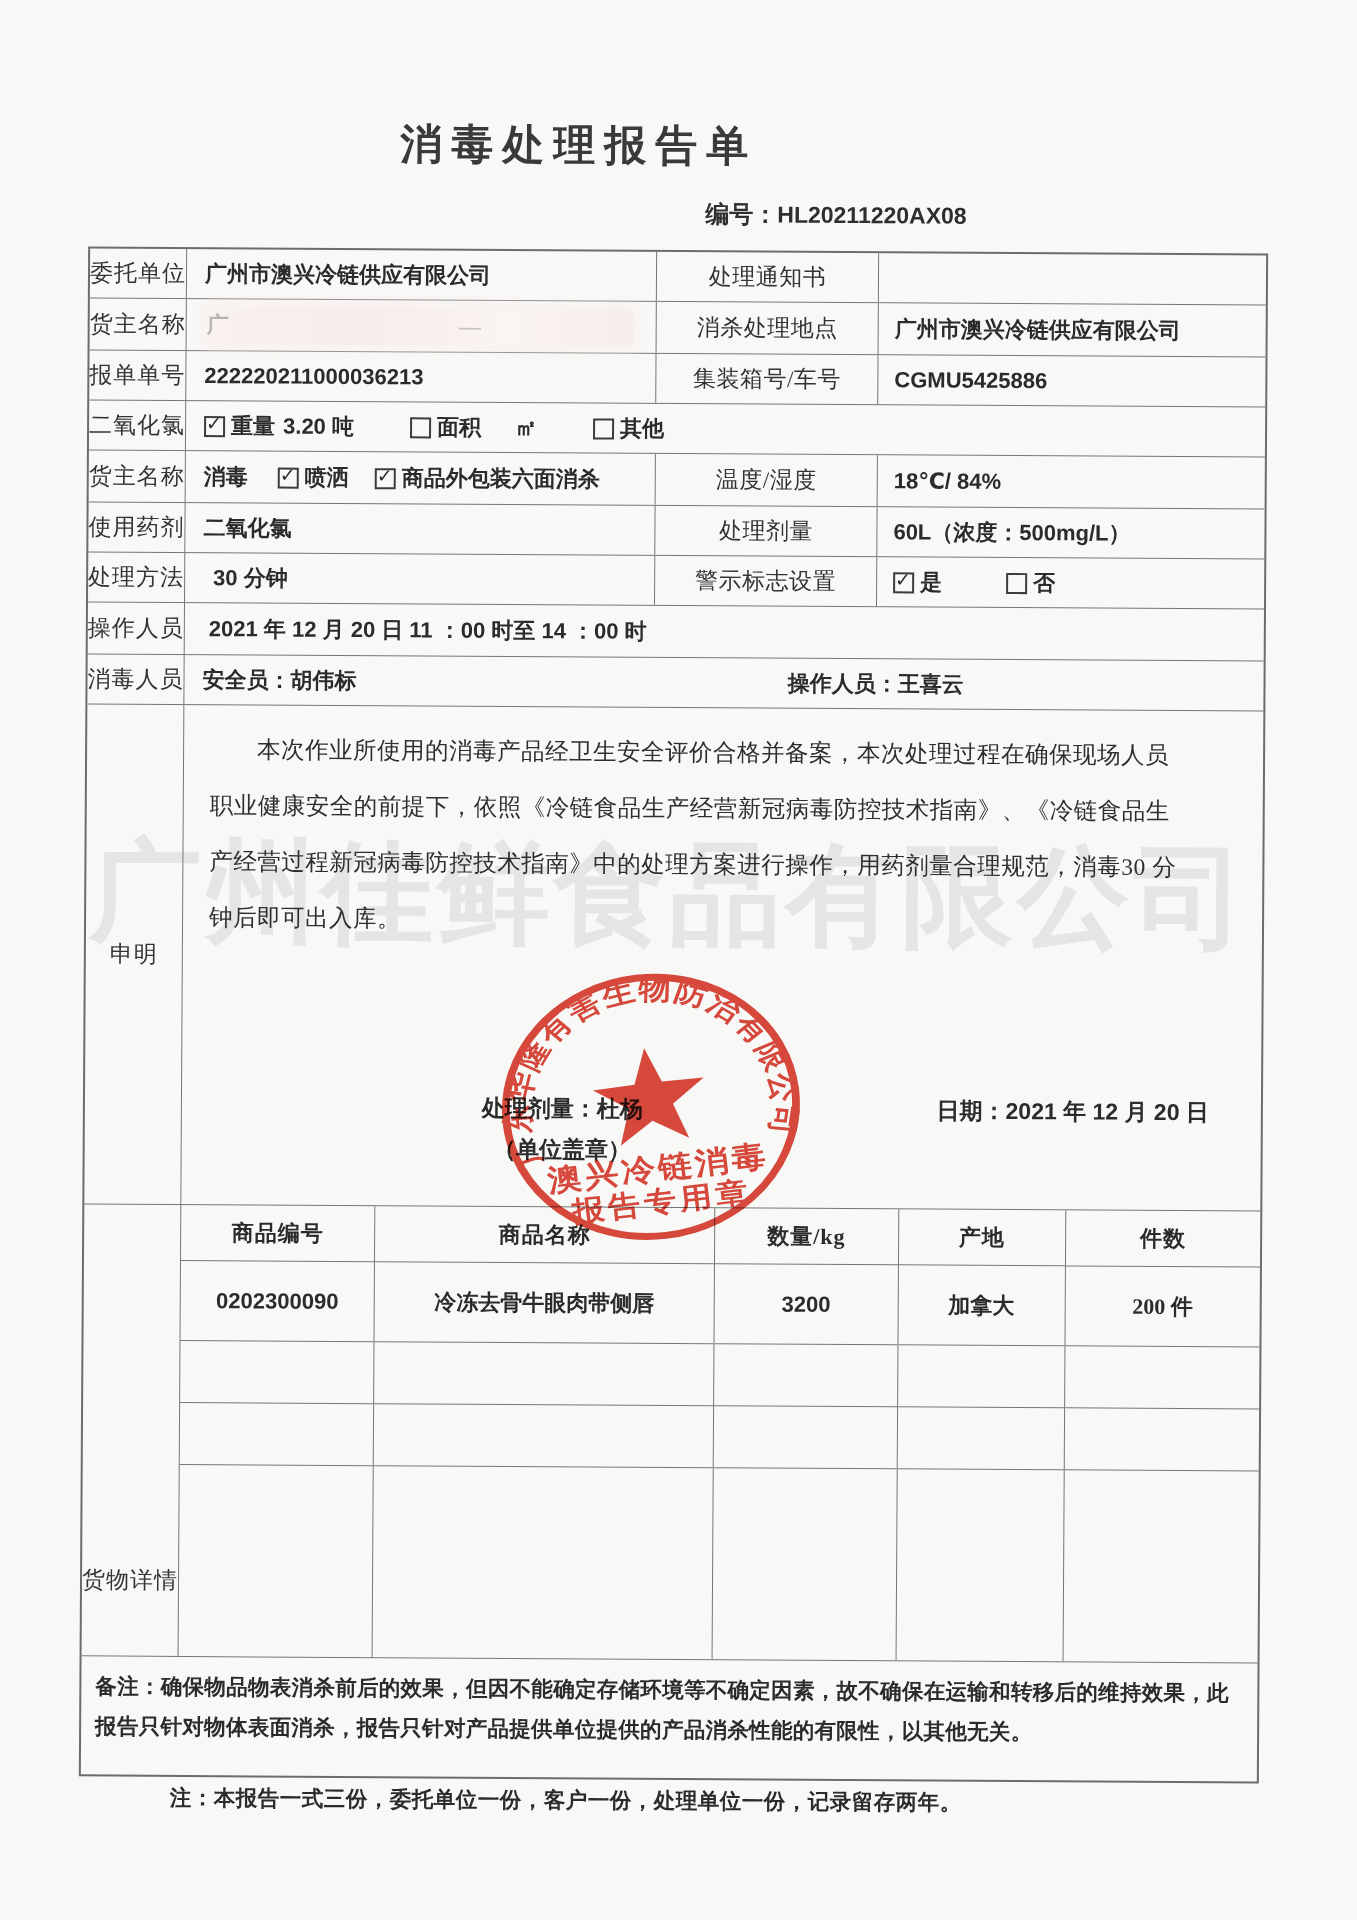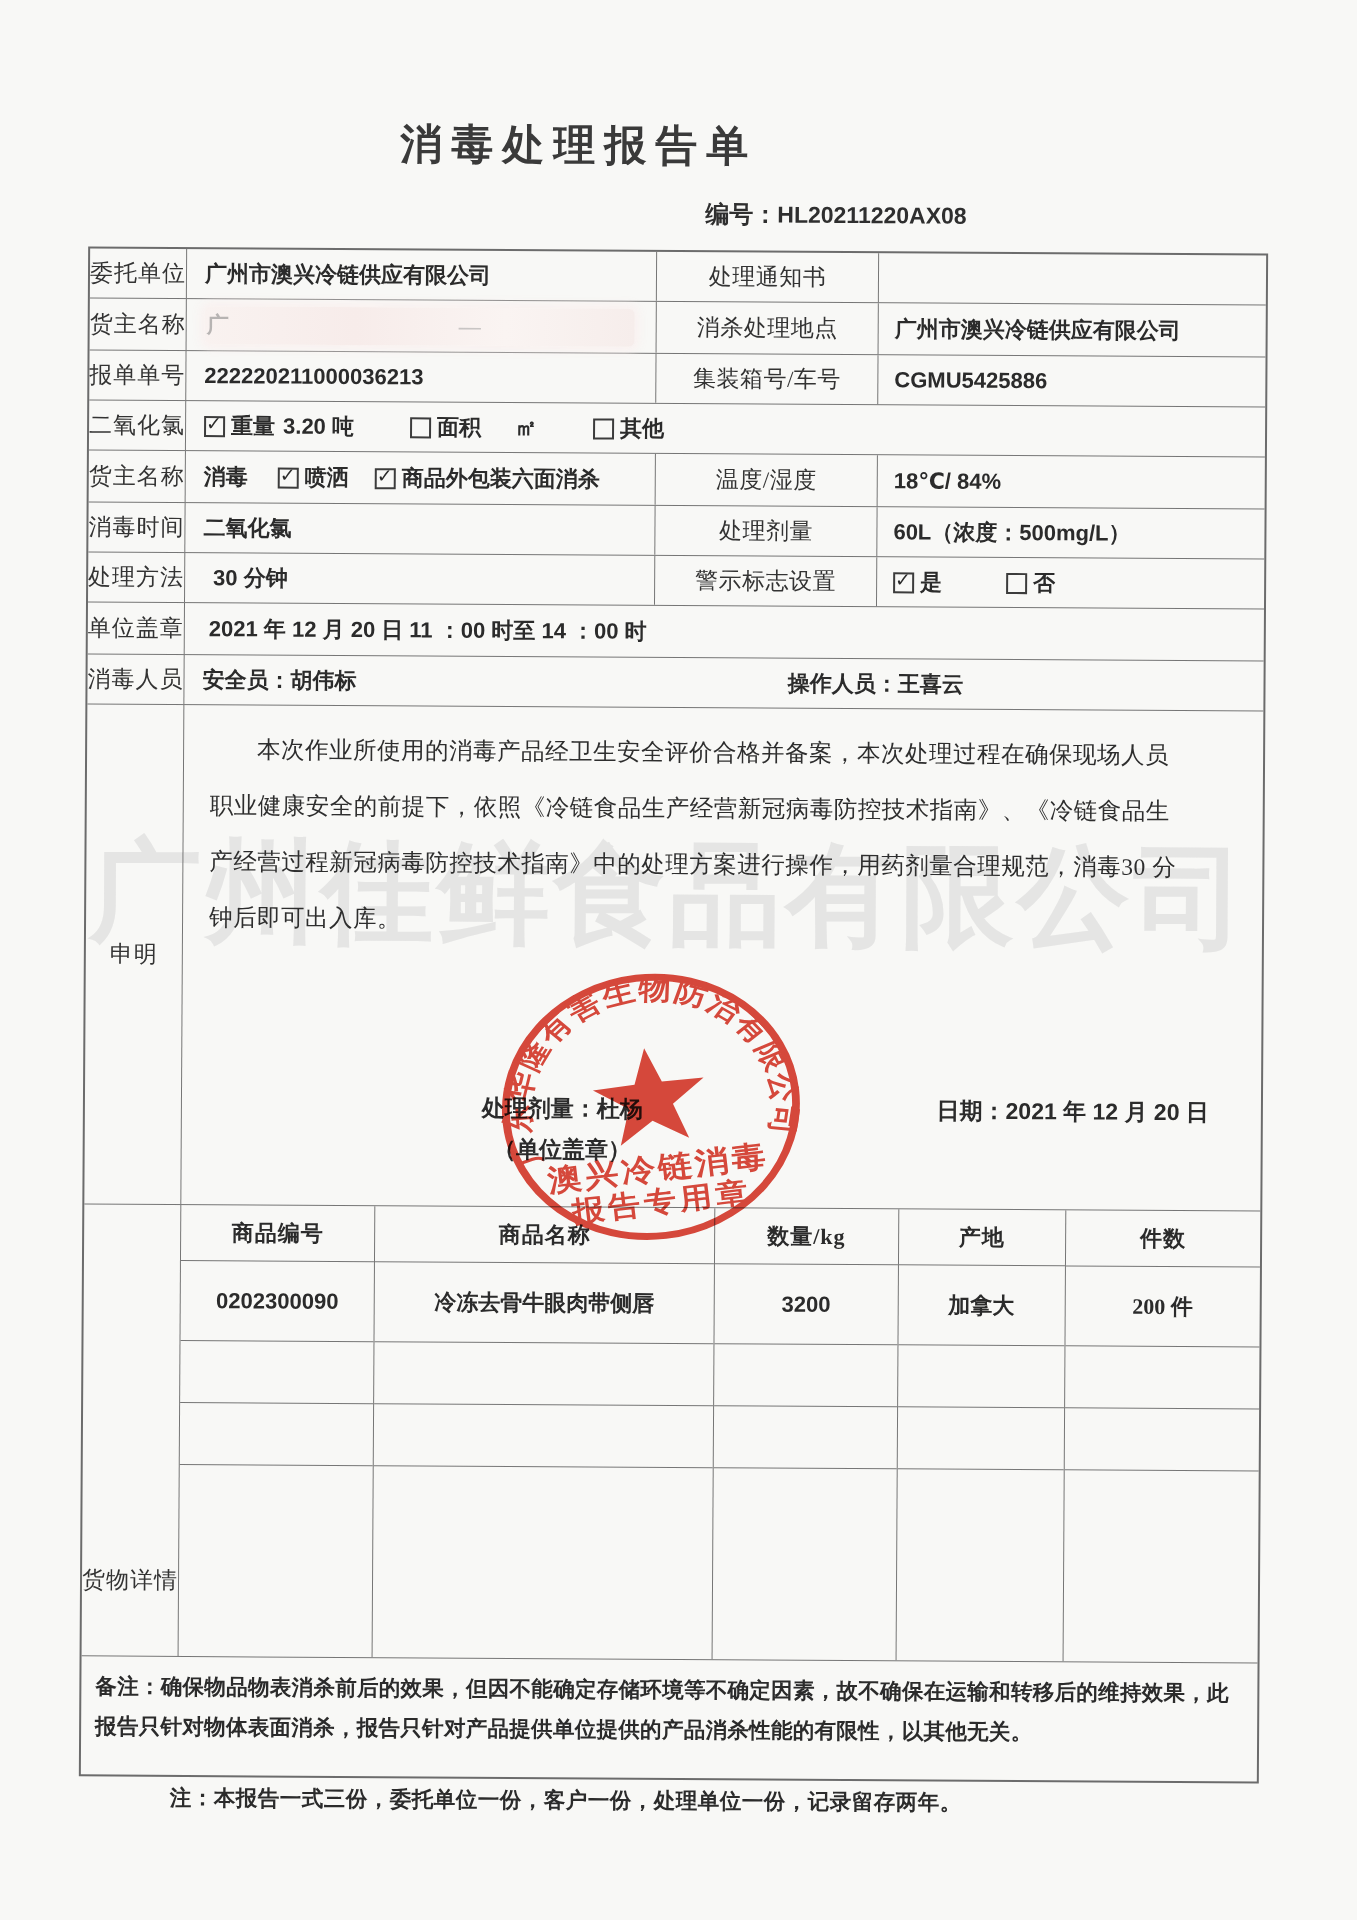--- a/index.html
+++ b/index.html
@@ -160,40 +160,40 @@
         <span class="cb checked" style="margin-left:30px"></span>
         <span>喷洒</span>
         <span class="cb checked" style="margin-left:26px"></span>
         <span>商品外包装六面消杀</span>
       </div>
       <div class="rlab">温度/湿度</div>
       <div class="rval num">18℃/ 84%</div>
     </div>
 
     <div class="row" style="height:50px">
-      <div class="lab">消毒时间</div>
+      <div class="lab">使用药剂</div>
       <div class="val">二氧化氯</div>
       <div class="rlab">处理剂量</div>
       <div class="rval num">60L（浓度：500mg/L）</div>
     </div>
 
     <div class="row" style="height:50px">
       <div class="lab">处理方法</div>
       <div class="val num" style="padding-left:28px">30 分钟</div>
       <div class="rlab">警示标志设置</div>
       <div class="rval">
         <span class="cb checked"></span>
         <span>是</span>
         <span class="cb" style="margin-left:64px"></span>
         <span>否</span>
       </div>
     </div>
 
     <div class="row" style="height:52px">
-      <div class="lab">单位盖章</div>
+      <div class="lab">操作人员</div>
       <div class="spanval num" style="padding-left:24px">2021 年 12 月 20 日 11 ：00 时至 14 ：00 时</div>
     </div>
 
     <div class="row" style="height:50px">
       <div class="lab">消毒人员</div>
       <div class="spanval">
         <span>安全员：胡伟标</span>
         <span style="margin-left:auto;margin-right:27%">操作人员：王喜云</span>
       </div>
     </div>

